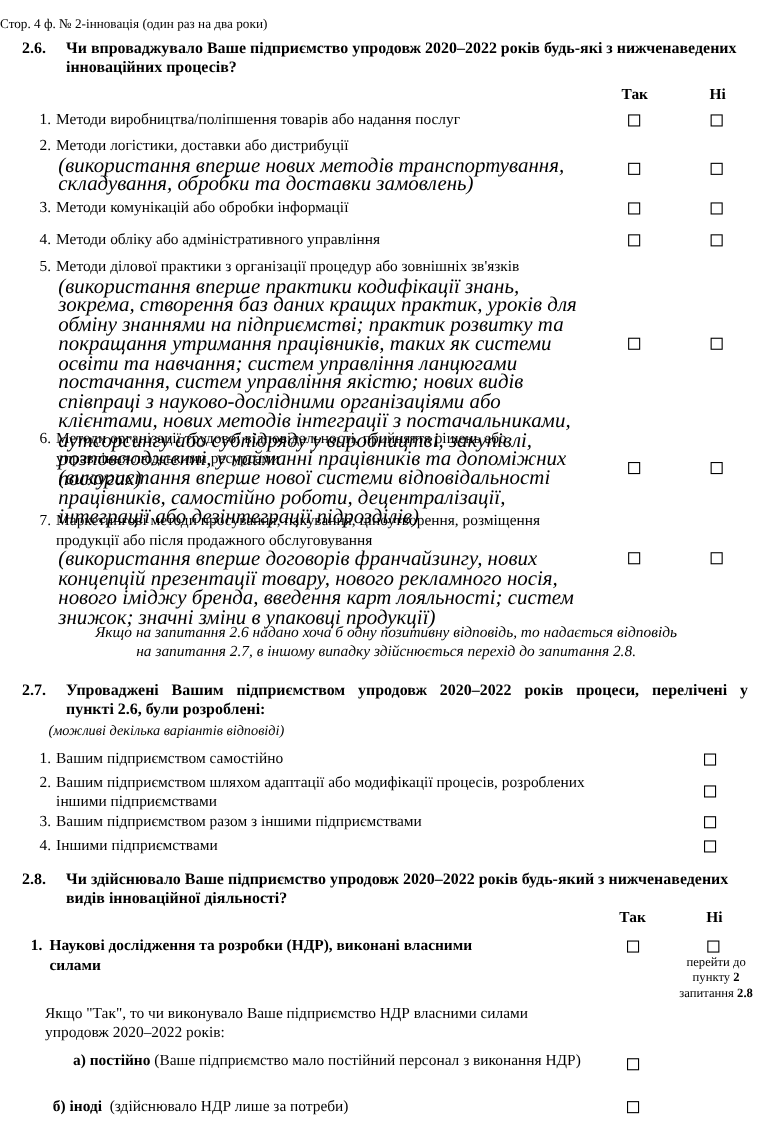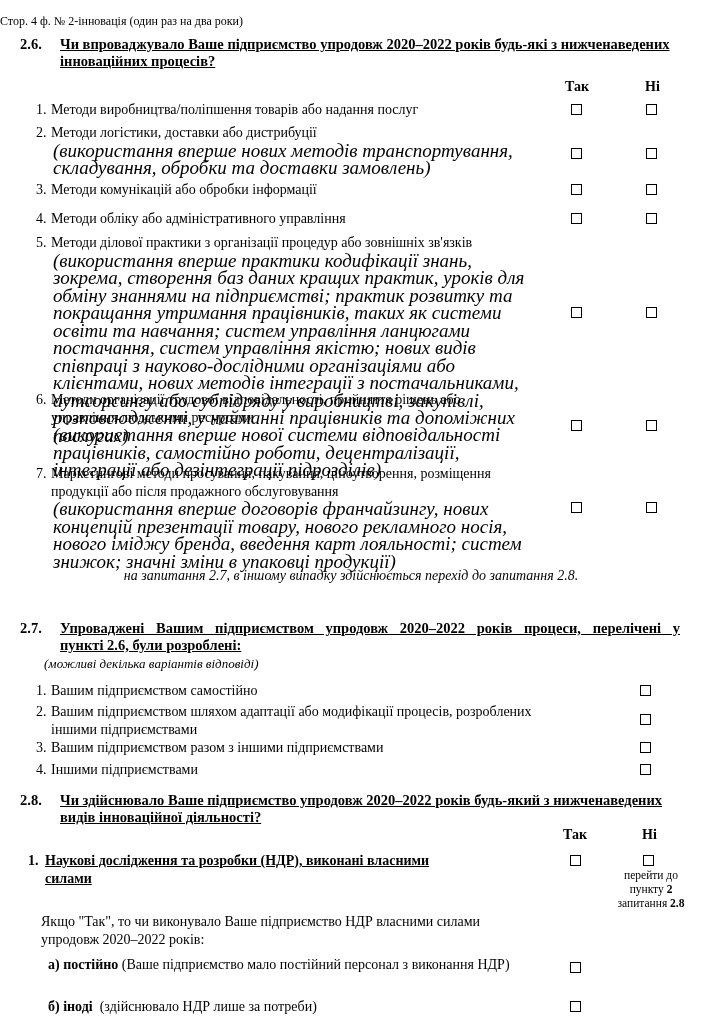--- a/index.html
+++ b/index.html
@@ -4,21 +4,21 @@
 <style>
   html, body { margin: 0; padding: 0; background: #ffffff; }
   body {
     width: 702px; height: 1036px; position: relative; overflow: hidden;
     font-family: "Liberation Serif", serif; color: #000; font-size: 14px;
   }
   .abs { position: absolute; }
   .page-header { top: 14px; left: 0; width: 702px; text-align: left; font-size: 12px; }
   .q-title { font-weight: bold; font-size: 14.5px; line-height: 17px; }
   .q-num { position: absolute; left: 0; top: 0; text-align: right; }
-  .q-text { padding-left: 40px; text-decoration: underline; }
+  .q-text { padding-left: 40px; }
   .col-head { font-weight: bold; font-size: 14px; }
   .item { font-size: 14px; line-height: 17.5px; }
   .item .num { position: absolute; left: 0; top: 0; }
   .item .body { padding-left: 15px; }
   .item .sub { font-style: italic; font-size: 19px; line-height: 17.5px; padding-left: 17px; }
   .cb {
     position: absolute; width: 9px; height: 9px; border: 1.4px solid #000; background: #fff;
     box-sizing: content-box;
   }
   .note { font-style: italic; font-size: 14px; text-align: center; line-height: 17px; }
@@ -85,20 +85,21 @@
 
 <div class="abs item" style="top:465px; left:36px; width:480px;">
   <span class="num">7.</span>
   <div class="body">Маркетингові методи просування, пакування, ціноутворення, розміщення продукції або після продажного обслуговування</div>
   <div class="sub" style="width:475px;">(використання вперше договорів франчайзингу, нових концепцій презентації товару, нового рекламного носія, нового іміджу бренда, введення карт лояльності; систем знижок; значні зміни в упаковці продукції)</div>
 </div>
 <div class="cb" style="top:502px; left:571px;"></div>
 <div class="cb" style="top:502px; left:646px;"></div>
 
 <div class="abs note" style="top:567px; left:0; width:702px;">
+  <div>Якщо на запитання 2.6 надано хоча б одну позитивну відповідь, то надається відповідь</div>
   <div>на запитання 2.7, в іншому випадку здійснюється перехід до запитання 2.8.</div>
 </div>
 
 <div class="abs q-title" style="top:620px; left:20px; width:660px;">
   <span class="q-num">2.7.</span>
   <div class="q-text" style="text-align:justify; text-align-last:justify;">Упроваджені Вашим підприємством упродовж 2020–2022 років процеси, перелічені у</div>
   <div class="q-text">пункті 2.6, були розроблені:</div>
 </div>
 <div class="abs" style="top:656px; left:44px; font-style:italic; font-size:13px;">(можливі декілька варіантів відповіді)</div>
 
@@ -129,34 +130,34 @@
 <div class="abs q-title" style="top:792px; left:20px; width:670px;">
   <span class="q-num">2.8.</span>
   <div class="q-text">Чи здійснювало Ваше підприємство упродовж 2020–2022 років будь-який з нижченаведених видів інноваційної діяльності?</div>
 </div>
 
 <div class="abs col-head" style="top:827px; left:563px;">Так</div>
 <div class="abs col-head" style="top:827px; left:642px;">Ні</div>
 
 <div class="abs item" style="top:852px; left:28px; width:450px; font-weight:bold;">
   <span class="num">1.</span>
-  <div class="body" style="padding-left:17px;text-decoration:underline;">Наукові дослідження та розробки (НДР), виконані власними силами</div>
+  <div class="body" style="padding-left:17px;">Наукові дослідження та розробки (НДР), виконані власними силами</div>
 </div>
 <div class="cb" style="top:855px; left:570px;"></div>
 <div class="cb" style="top:855px; left:643px;"></div>
 
 <div class="abs small" style="top:868px; left:608px; width:86px;">
   <div>перейти до</div>
   <div><span>пункту </span><b>2</b></div>
   <div><span>запитання </span><b>2.8</b></div>
 </div>
 
 <div class="abs item" style="top:913px; left:41px; width:490px;">Якщо "Так", то чи виконувало Ваше підприємство НДР власними силами упродовж 2020–2022 років:</div>
 
 <div class="abs item" style="top:956px; left:48px; width:480px; padding-left:0;">
-  <div style="padding-left:20px; text-indent:-20px;"><b>а) постійно</b><span> (Ваше підприємство мало постійний персонал з виконання НДР)</span></div>
+  <div style="padding-left:20px; text-indent:-20px;text-align:right;"><b>а) постійно</b><span> (Ваше підприємство мало постійний персонал з виконання НДР)</span></div>
 </div>
 <div class="cb" style="top:962px; left:570px;"></div>
 
 <div class="abs item" style="top:998px; left:48px; width:480px;">
   <b>б) іноді</b><span style="white-space:pre;">  (здійснювало НДР лише за потреби)</span>
 </div>
 <div class="cb" style="top:1001px; left:570px;"></div>
 
 </body></html>

